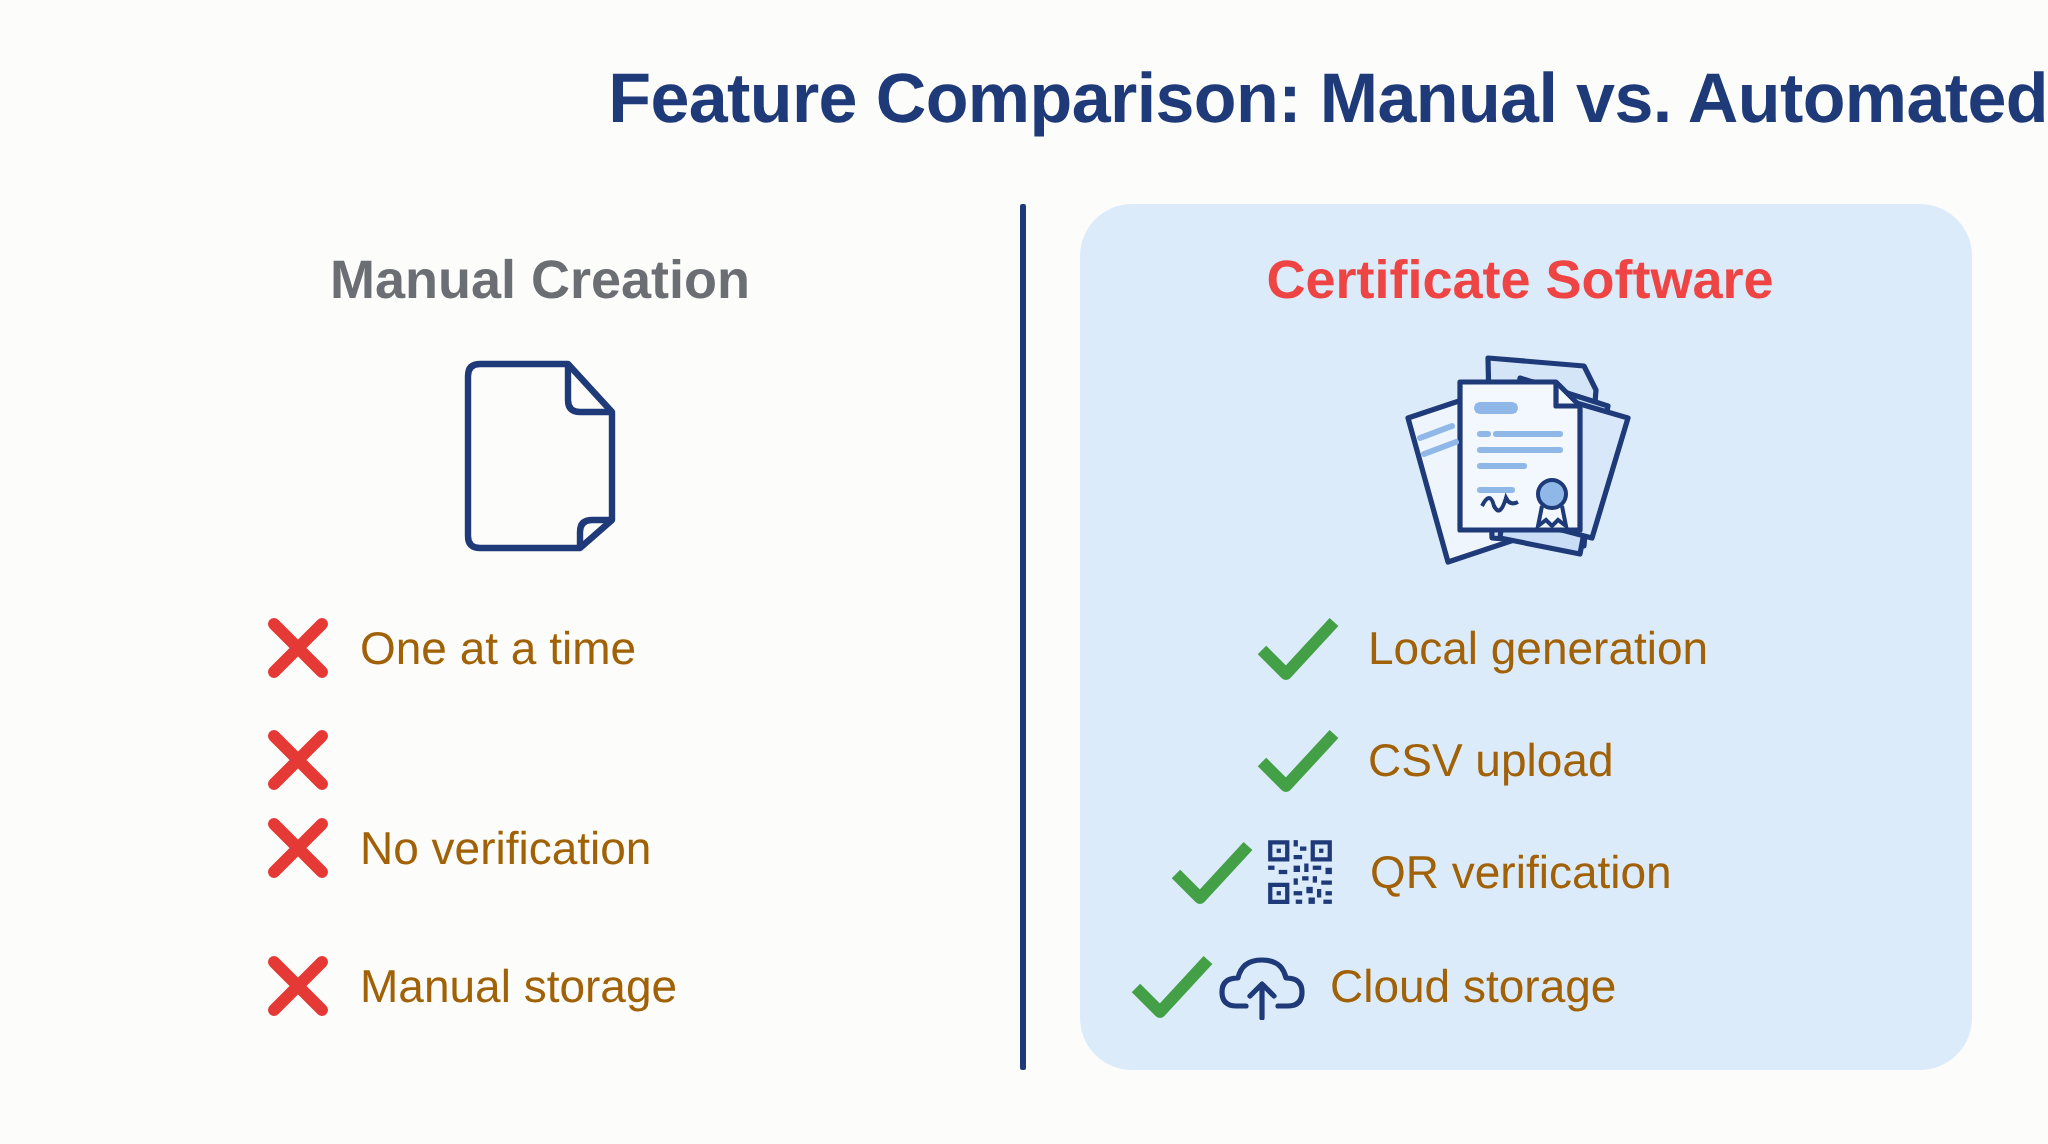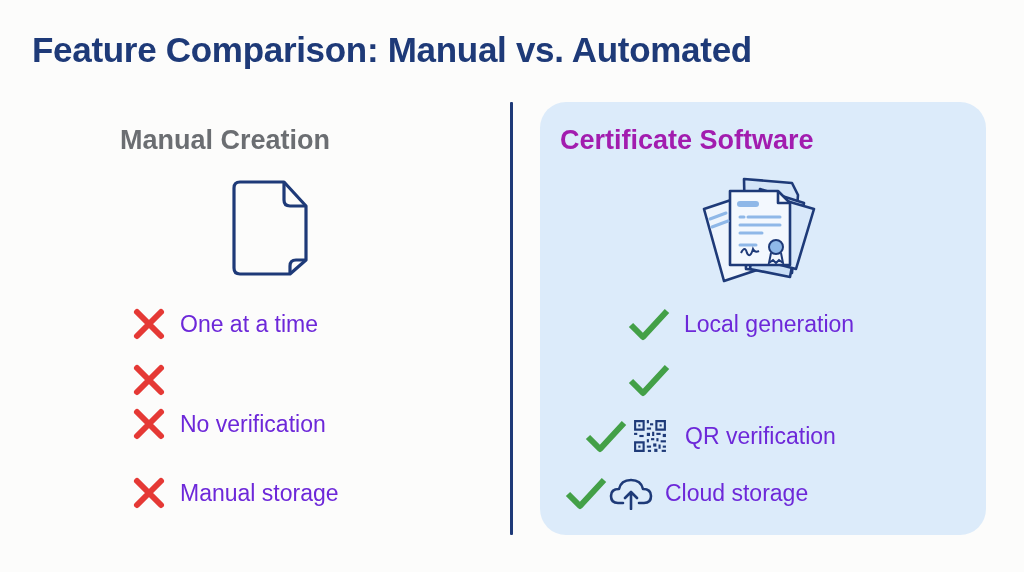--- a/index.html
+++ b/index.html
@@ -4,40 +4,40 @@
   <style>
     * { box-sizing: border-box; margin: 0; padding: 0; }
     html, body { width: 1024px; height: 572px; overflow: hidden; }
     body {
       background: #fcfcfb;
       font-family: "Liberation Sans", sans-serif;
       position: relative;
     }
     .title {
       position: absolute; left: 0; top: 30px; width: 1024px;
-      text-align: left; font-size: 35px; font-weight: bold;
-      color: #1e3a78; letter-spacing: -0.3px; padding-left: 32px;
+      text-align: right; font-size: 35px; font-weight: bold;
+      color: #1e3a78; letter-spacing: -0.3px;
     }
     .divider {
       position: absolute; left: 510px; top: 102px; width: 3px; height: 433px;
       background: #1e3a78; border-radius: 1px;
     }
     .panel {
       position: absolute; left: 540px; top: 102px; width: 446px; height: 433px;
       background: #dcebfa; border-radius: 26px;
     }
     .col-title {
-      position: absolute; font-size: 27px; font-weight: bold; text-align: left;
+      position: absolute; font-size: 27px; font-weight: bold; text-align: center;
     }
     .left-title { left: 120px; width: 300px; top: 125px; color: #6b6e72; }
-    .right-title { left: 560px; width: 400px; top: 125px; color: #a21caf; }
+    .right-title { left: 560px; width: 400px; top: 125px; color: #ef4444; }
     .icon-abs { position: absolute; }
     .row {
       position: absolute; display: flex; align-items: center;
-      font-size: 23px; color: #6d28d9; height: 40px; text-align: center;
+      font-size: 23px; color: #a16207; height: 40px; text-align: center;
     }
     .row .mark { width: 34px; height: 34px; margin-right: 14px; flex: none; }
     .row .sub { width: 34px; height: 34px; margin-right: 18px; flex: none; }
   </style>
 </head>
 <body>
 
 <div class="title">Feature Comparison: Manual vs. Automated</div>
 
 <div class="col-title left-title">Manual Creation</div>
@@ -105,20 +105,21 @@
 <div class="row" style="left:628px;top:304px">
   <svg class="mark" style="width:42px;margin-right:14px" viewBox="0 0 42 34">
       <path d="M3 18 L15 30 L39 4" fill="none" stroke="#43a047" stroke-width="6" stroke-linejoin="round"></path>
     </svg>
   <span>Local generation</span>
 </div>
 <div class="row" style="left:628px;top:360px">
   <svg class="mark" style="width:42px;margin-right:14px" viewBox="0 0 42 34">
       <path d="M3 18 L15 30 L39 4" fill="none" stroke="#43a047" stroke-width="6" stroke-linejoin="round"></path>
     </svg>
+  <span>CSV upload</span>
 </div>
 <div class="row" style="left:585px;top:416px">
   <svg class="mark" style="width:42px;margin-right:6px" viewBox="0 0 42 34">
       <path d="M3 18 L15 30 L39 4" fill="none" stroke="#43a047" stroke-width="6" stroke-linejoin="round"></path>
     </svg>
   <svg class="sub" viewBox="0 0 32 32">
     <g fill="#1e3a78">
       <path d="M1 1h10v10H1z M3 3v6h6V3z"></path>
         <rect x="5" y="5" width="2" height="2"></rect>
       <path d="M21 1h10v10H21z M23 3v6h6V3z"></path>

